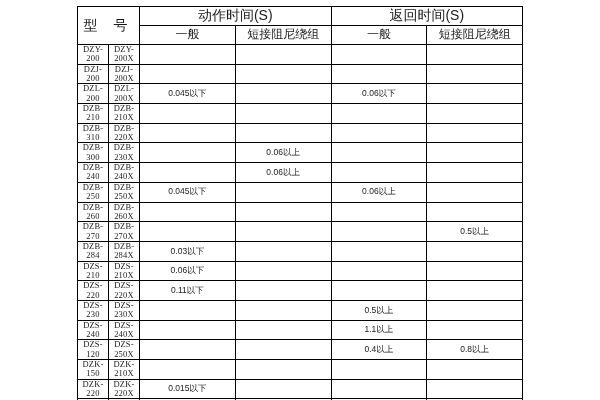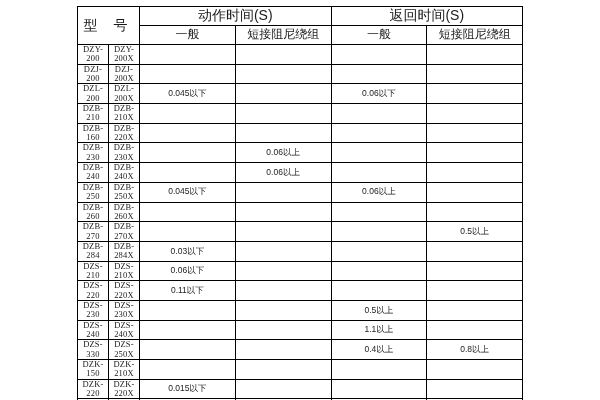--- a/index.html
+++ b/index.html
@@ -106,29 +106,29 @@
         </tr>
         <tr>
           <td class="col-model-a model-cell">DZB-210</td>
           <td class="col-model-b model-cell">DZB-210X</td>
           <td class="col-v1 val-cell"></td>
           <td class="col-v2 val-cell"></td>
           <td class="col-v3 val-cell"></td>
           <td class="col-v4 val-cell"></td>
         </tr>
         <tr>
-          <td class="col-model-a model-cell">DZB-160</td>
+          <td class="col-model-a model-cell">DZB-310</td>
           <td class="col-model-b model-cell">DZB-220X</td>
           <td class="col-v1 val-cell"></td>
           <td class="col-v2 val-cell"></td>
           <td class="col-v3 val-cell"></td>
           <td class="col-v4 val-cell"></td>
         </tr>
         <tr>
-          <td class="col-model-a model-cell">DZB-230</td>
+          <td class="col-model-a model-cell">DZB-300</td>
           <td class="col-model-b model-cell">DZB-230X</td>
           <td class="col-v1 val-cell"></td>
           <td class="col-v2 val-cell">0.06以上</td>
           <td class="col-v3 val-cell"></td>
           <td class="col-v4 val-cell"></td>
         </tr>
         <tr>
           <td class="col-model-a model-cell">DZB-240</td>
           <td class="col-model-b model-cell">DZB-240X</td>
           <td class="col-v1 val-cell"></td>
@@ -194,21 +194,21 @@
         </tr>
         <tr>
           <td class="col-model-a model-cell">DZS-240</td>
           <td class="col-model-b model-cell">DZS-240X</td>
           <td class="col-v1 val-cell"></td>
           <td class="col-v2 val-cell"></td>
           <td class="col-v3 val-cell">1.1以上</td>
           <td class="col-v4 val-cell"></td>
         </tr>
         <tr>
-          <td class="col-model-a model-cell">DZS-330</td>
+          <td class="col-model-a model-cell">DZS-120</td>
           <td class="col-model-b model-cell">DZS-250X</td>
           <td class="col-v1 val-cell"></td>
           <td class="col-v2 val-cell"></td>
           <td class="col-v3 val-cell">0.4以上</td>
           <td class="col-v4 val-cell">0.8以上</td>
         </tr>
         <tr>
           <td class="col-model-a model-cell">DZK-150</td>
           <td class="col-model-b model-cell">DZK-210X</td>
           <td class="col-v1 val-cell"></td>

